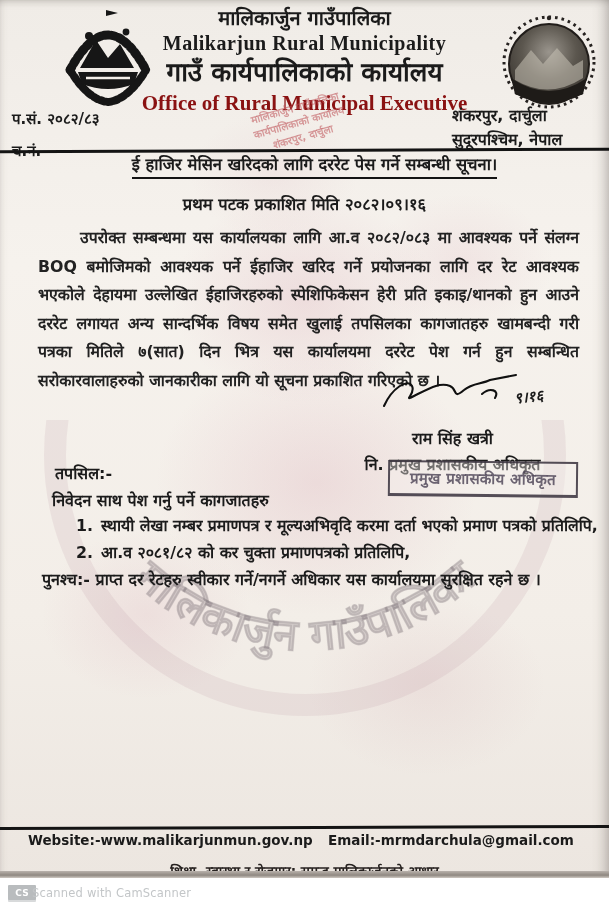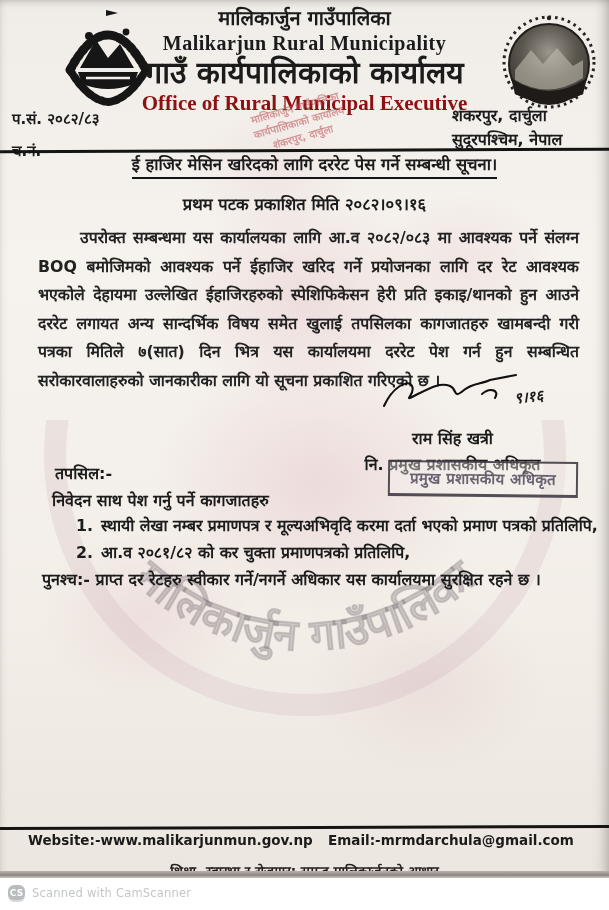--- a/index.html
+++ b/index.html
@@ -25,21 +25,21 @@
       radial-gradient(170px 130px at 70% 78%, rgba(198,148,158,.14), transparent 70%),
       radial-gradient(120px 90px at 45% 20%, rgba(204,138,158,.10), transparent 70%);
   }
   
   .logo{position:absolute;}
   .logo-left{left:56px;top:8px;width:104px;height:102px;}
   .logo-right{left:497px;top:8px;width:104px;height:104px;}
   .header-text{position:absolute;left:98px;right:98px;top:6px;text-align:center;}
   .h-np1{font-size:20px;font-weight:bold;line-height:25px;}
   .h-en1{font-family:"Liberation Serif","DejaVu Serif",serif;font-size:20px;font-weight:bold;line-height:24px;letter-spacing:.5px;}
-  .h-np2{font-size:30px;font-weight:bold;line-height:35px;}
+  .h-np2{font-size:26px;font-weight:bold;line-height:35px;}
   .h-en2{font-family:"Liberation Serif","DejaVu Serif",serif;font-size:21px;font-weight:bold;line-height:26px;}
   
   .faint-stamp{
     position:absolute;left:224px;top:100px;width:150px;
     transform:rotate(-16deg);text-align:center;
     font-size:10.5px;font-weight:bold;line-height:15px;
     color:rgba(190,80,85,.55);pointer-events:none;
   }
   
   .meta-left{position:absolute;left:12px;top:108px;font-size:15px;font-weight:bold;}
@@ -91,21 +91,21 @@
   .foot-cell-l{width:300px;}
   .foot-row + .foot-row{margin-top:7px;}
   .tagline{position:absolute;left:0;right:0;top:862px;text-align:center;font-size:13.5px;font-weight:bold;color:#26211f;}
   .scan-edge{
     position:absolute;left:0;right:0;top:871px;height:7px;
     background:linear-gradient(180deg,#b9b2ac,#8f8881 60%,#cfc9c3);
   }
   
   .cam-strip{position:absolute;left:0;top:878px;width:609px;height:32px;background:#fff;}
   .cs-badge{
-    position:absolute;left:8px;top:7px;width:17px;height:15px;border-radius:6px;
+    position:absolute;left:8px;top:7px;width:28px;height:15px;border-radius:1px;
     background:#b9bcbe;color:#fff;font-size:9px;font-weight:bold;
     display:flex;align-items:center;justify-content:center;
     box-shadow:0 2px 0 #d8dadb;
   }
   .cs-label{position:absolute;left:32px;top:8px;font-size:11.5px;color:#c3c6c8;letter-spacing:.2px;}
 </style>
 </head>
 <body>
 
 <div class="stage">

